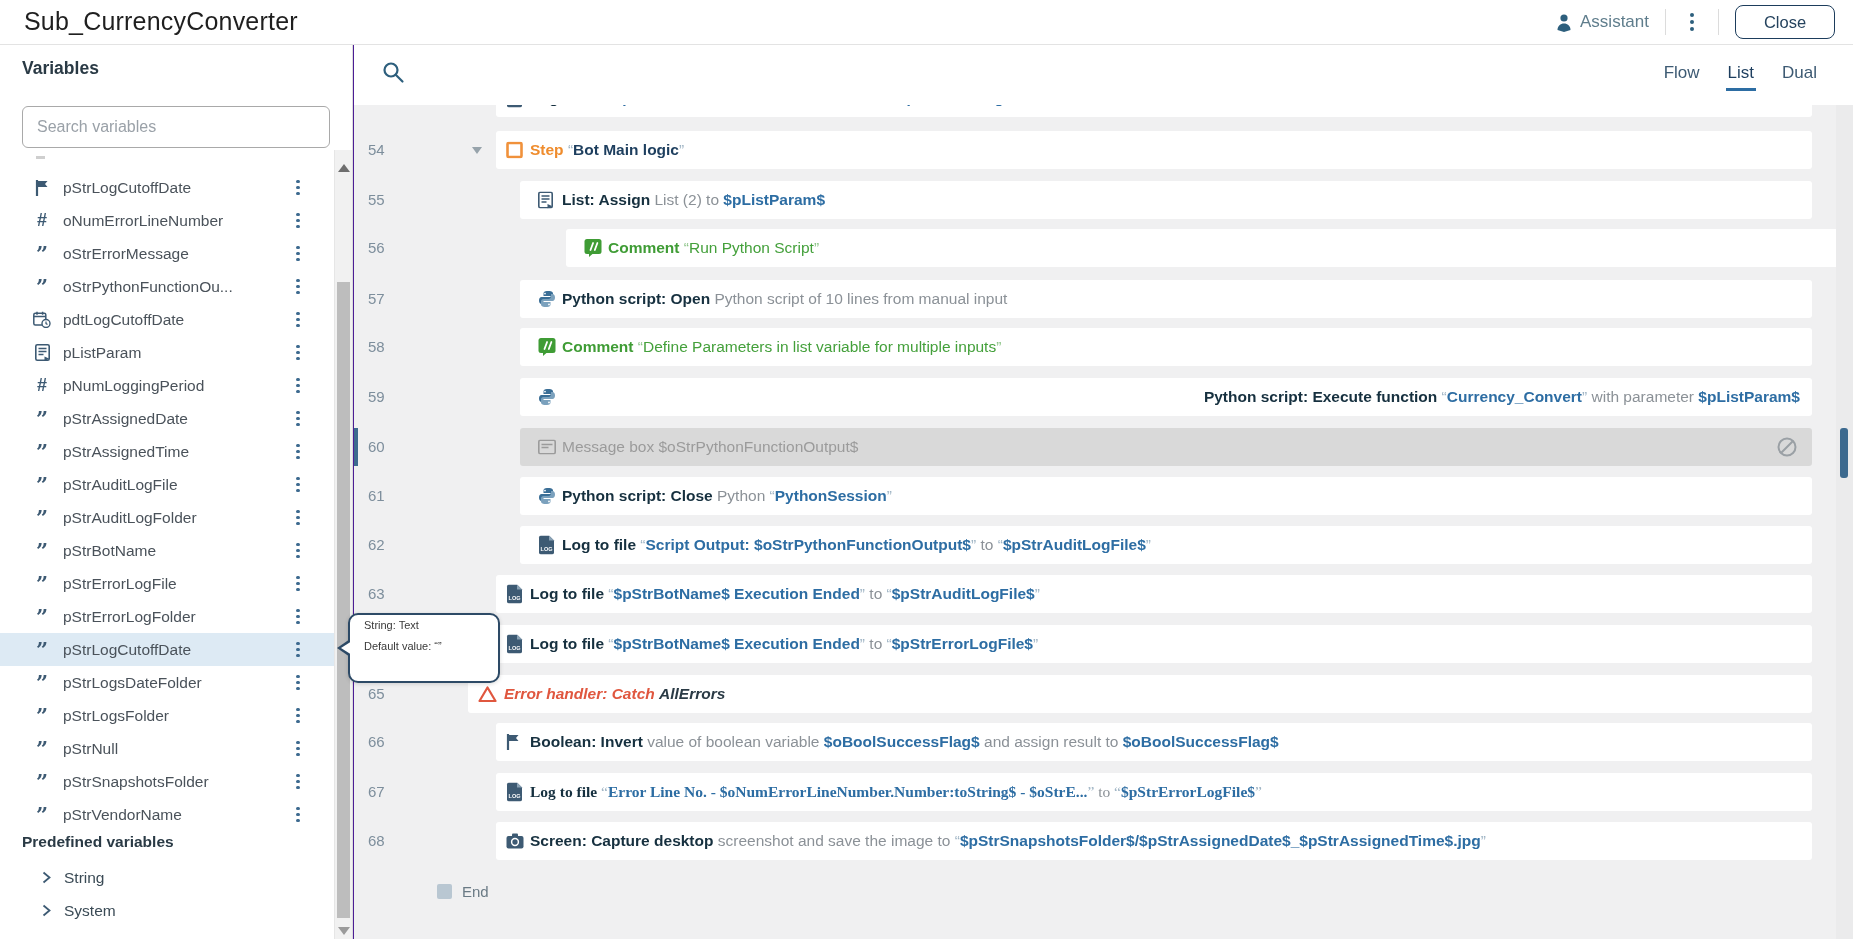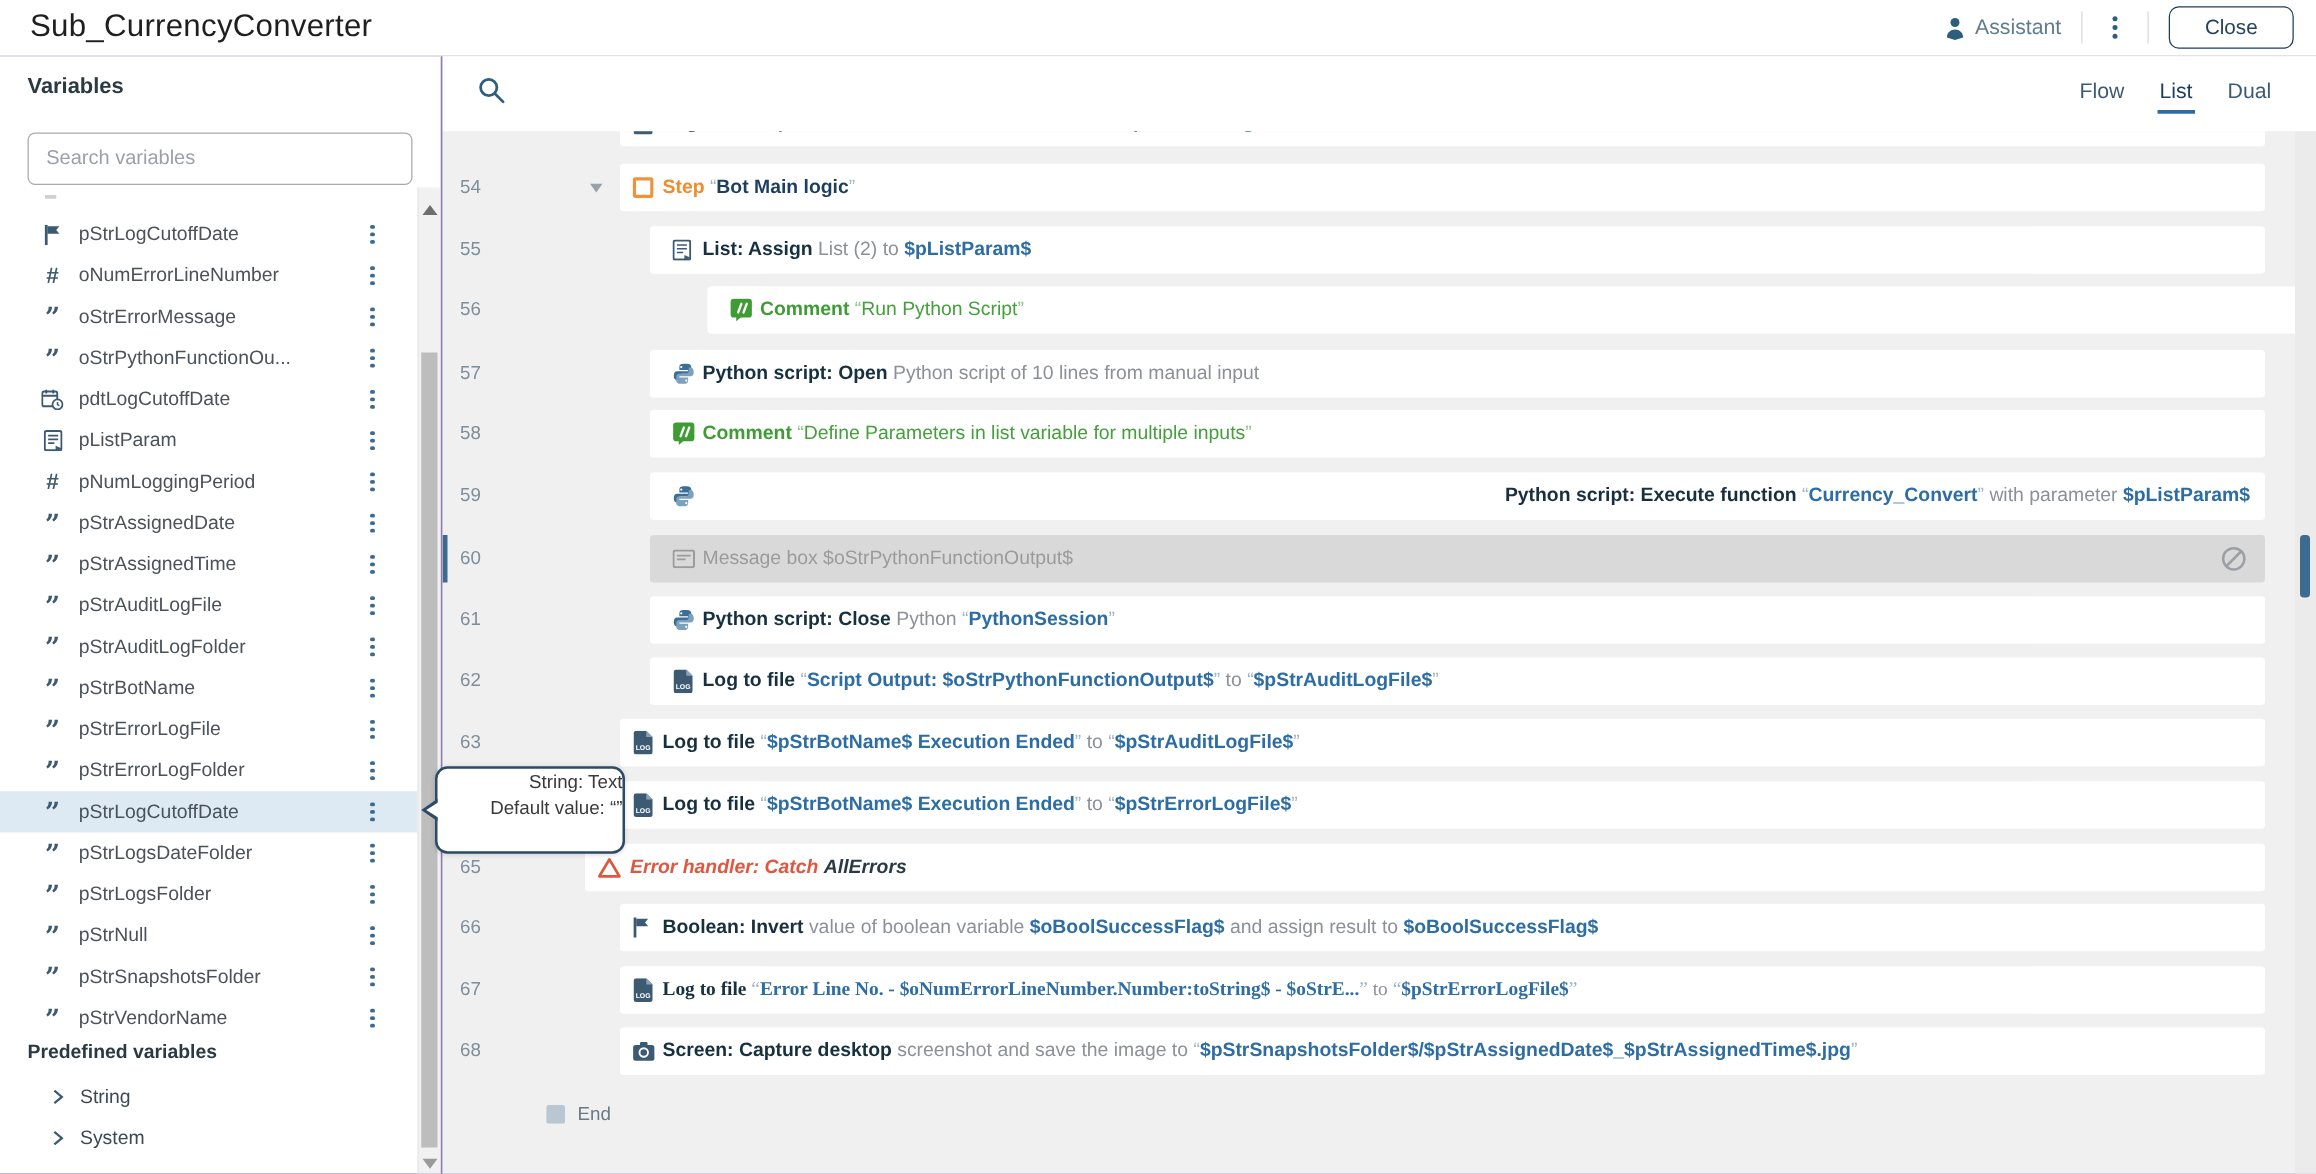--- a/index.html
+++ b/index.html
@@ -73,21 +73,21 @@
   .seg-dis{color:#9b9b9b;}
   .ban{position:absolute;right:14px;top:50%;transform:translateY(-50%);display:flex;}
   .end-row{position:absolute;left:0;height:24px;display:flex;align-items:center;gap:10px;}
   .end-label{font-size:15px;color:#6a7a85;}
   .sel-marker{position:absolute;left:0;top:383px;width:4px;height:38px;background:#3d6a8f;}
   .m-track{position:absolute;right:0;top:60px;bottom:0;width:17px;background:#ebebec;}
   .m-thumb{position:absolute;left:4px;top:323px;width:8px;height:50px;background:#3d6a8f;border-radius:3px;}
   
   .tooltip{position:absolute;left:348px;top:613px;width:152px;height:70px;background:#fff;border:2px solid #2d4a66;
            border-radius:10px;z-index:50;box-sizing:border-box;box-shadow:0 1px 4px rgba(0,0,0,.15);}
-  .tt-line{margin:0;padding:0 0 0 14px;font-size:15px;color:#3a3a3a;line-height:21px;text-align:right;}
+  .tt-line{margin:0;padding:0 0 0 14px;font-size:11px;color:#3a3a3a;line-height:21px;}
   .tt-line:first-child{margin-top:11px;}
   .tt-arrow-o{position:absolute;left:-13px;top:24px;width:0;height:0;border-top:9px solid transparent;border-bottom:9px solid transparent;border-right:13px solid #2d4a66;}
   .tt-arrow-i{position:absolute;left:-9px;top:26px;width:0;height:0;border-top:7px solid transparent;border-bottom:7px solid transparent;border-right:11px solid #fff;}
 </style>
 </head>
 <body>
 
 <div class="app">
 
   <div class="topbar">

